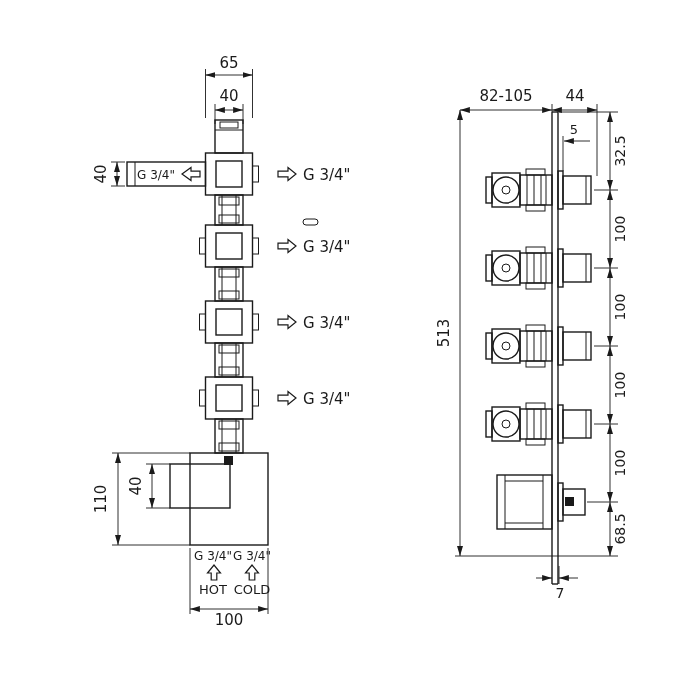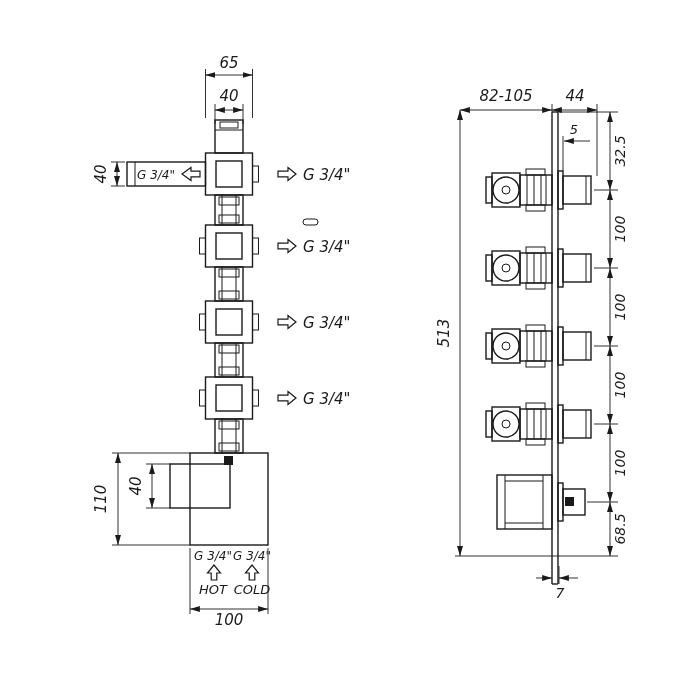--- a/index.html
+++ b/index.html
@@ -1,16 +1,16 @@
 <!DOCTYPE html>
 <html><head>
 <meta charset="utf-8">
 <style>
   html,body{margin:0;padding:0;background:#ffffff;}
-  .stage{width:700px;height:700px;background:#ffffff;position:relative;font-family:"DejaVu Sans",sans-serif;font-style:italic;}
+  .stage{width:700px;height:700px;background:#ffffff;position:relative;font-family:"DejaVu Sans",sans-serif;}
   svg text{fill:#1a1a1a;font-family:"DejaVu Sans",sans-serif;}
   .o  {fill:none;stroke:#1a1a1a;stroke-width:1.4;}
   .o2 {fill:none;stroke:#1a1a1a;stroke-width:1;}
   .d  {fill:none;stroke:#1a1a1a;stroke-width:0.9;}
   .f  {fill:#1a1a1a;stroke:none;}
   .aw {fill:#ffffff;stroke:#1a1a1a;stroke-width:1.2;}
   .t15{font-size:15px;}
   .t14{font-size:14px;}
   .t13{font-size:13px;}
   .t12{font-size:12px;}

